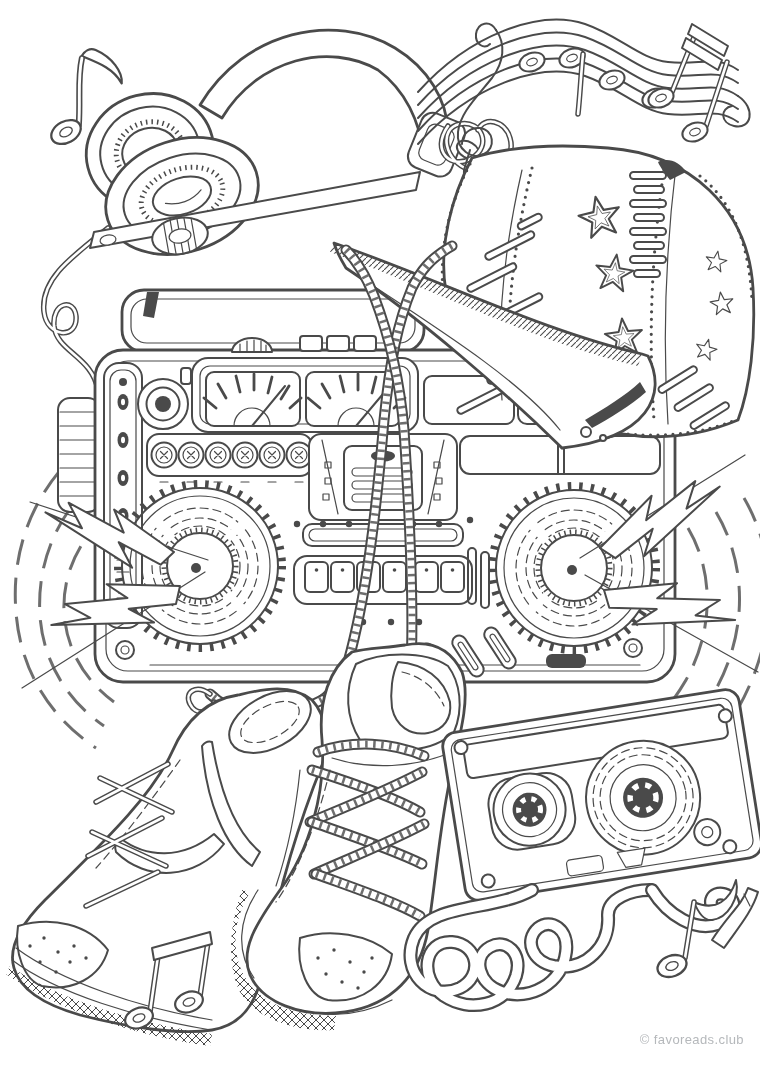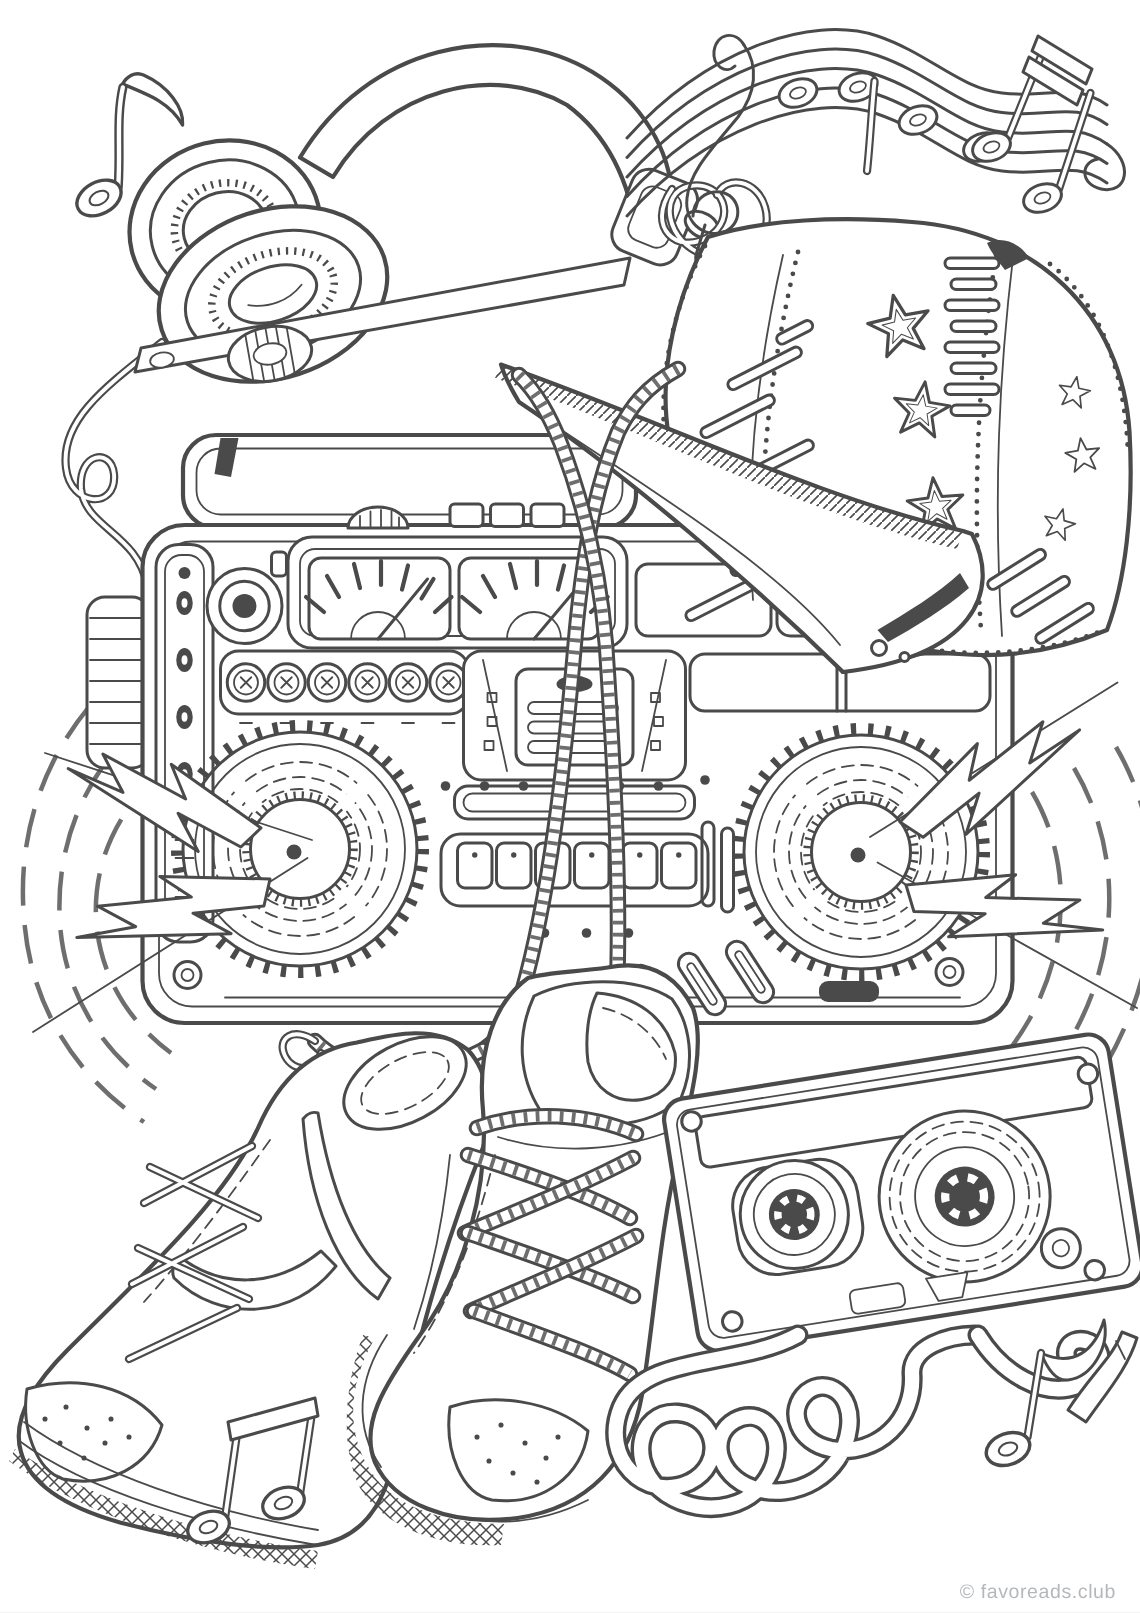--- a/index.html
+++ b/index.html
@@ -19,21 +19,21 @@
   .fr{stroke:var(--ink);fill:none;stroke-dasharray:1.5 4;stroke-width:5}
   .teeth{stroke:var(--ink);fill:none;stroke-dasharray:3.5 8;stroke-width:8}
   .arc{stroke:var(--ink);fill:none;stroke-dasharray:26 13;stroke-width:3;opacity:.8}
   .to{stroke:var(--ink);fill:none;stroke-width:11;stroke-linecap:round;stroke-linejoin:round}
   .ti{stroke:#fff;fill:none;stroke-width:7;stroke-linecap:round;stroke-linejoin:round}
   .tx{stroke:var(--ink);fill:none;stroke-width:7;stroke-linecap:butt;stroke-dasharray:2.5 5.5;opacity:.8}
   .co{stroke:var(--ink);fill:none;stroke-width:5.5;stroke-linecap:round}
   .ci{stroke:#fff;fill:none;stroke-width:2.6;stroke-linecap:round}
   .ro{stroke:var(--ink);fill:none;stroke-width:14;stroke-linecap:round;stroke-linejoin:round}
   .ri{stroke:#fff;fill:none;stroke-width:9.5;stroke-linecap:round;stroke-linejoin:round}
-  .watermark{position:absolute;right:16px;bottom:7px;font-size:13px;letter-spacing:.4px;color:var(--wm);}
+  .watermark{position:absolute;right:16px;bottom:28px;font-size:13px;letter-spacing:.4px;color:var(--wm);}
 </style>
 </head>
 <body>
 
 <div class="page">
 <svg width="760" height="1075" viewBox="0 0 760 1075">
 <defs>
   <pattern id="mesh" width="4.6" height="4.6" patternUnits="userSpaceOnUse">
     <rect width="4.6" height="4.6" fill="#cdcdcd"></rect>
     <path d="M0,4.6 4.6,0 M0,0 4.6,4.6" class="pk" stroke-width="1.1"></path>

